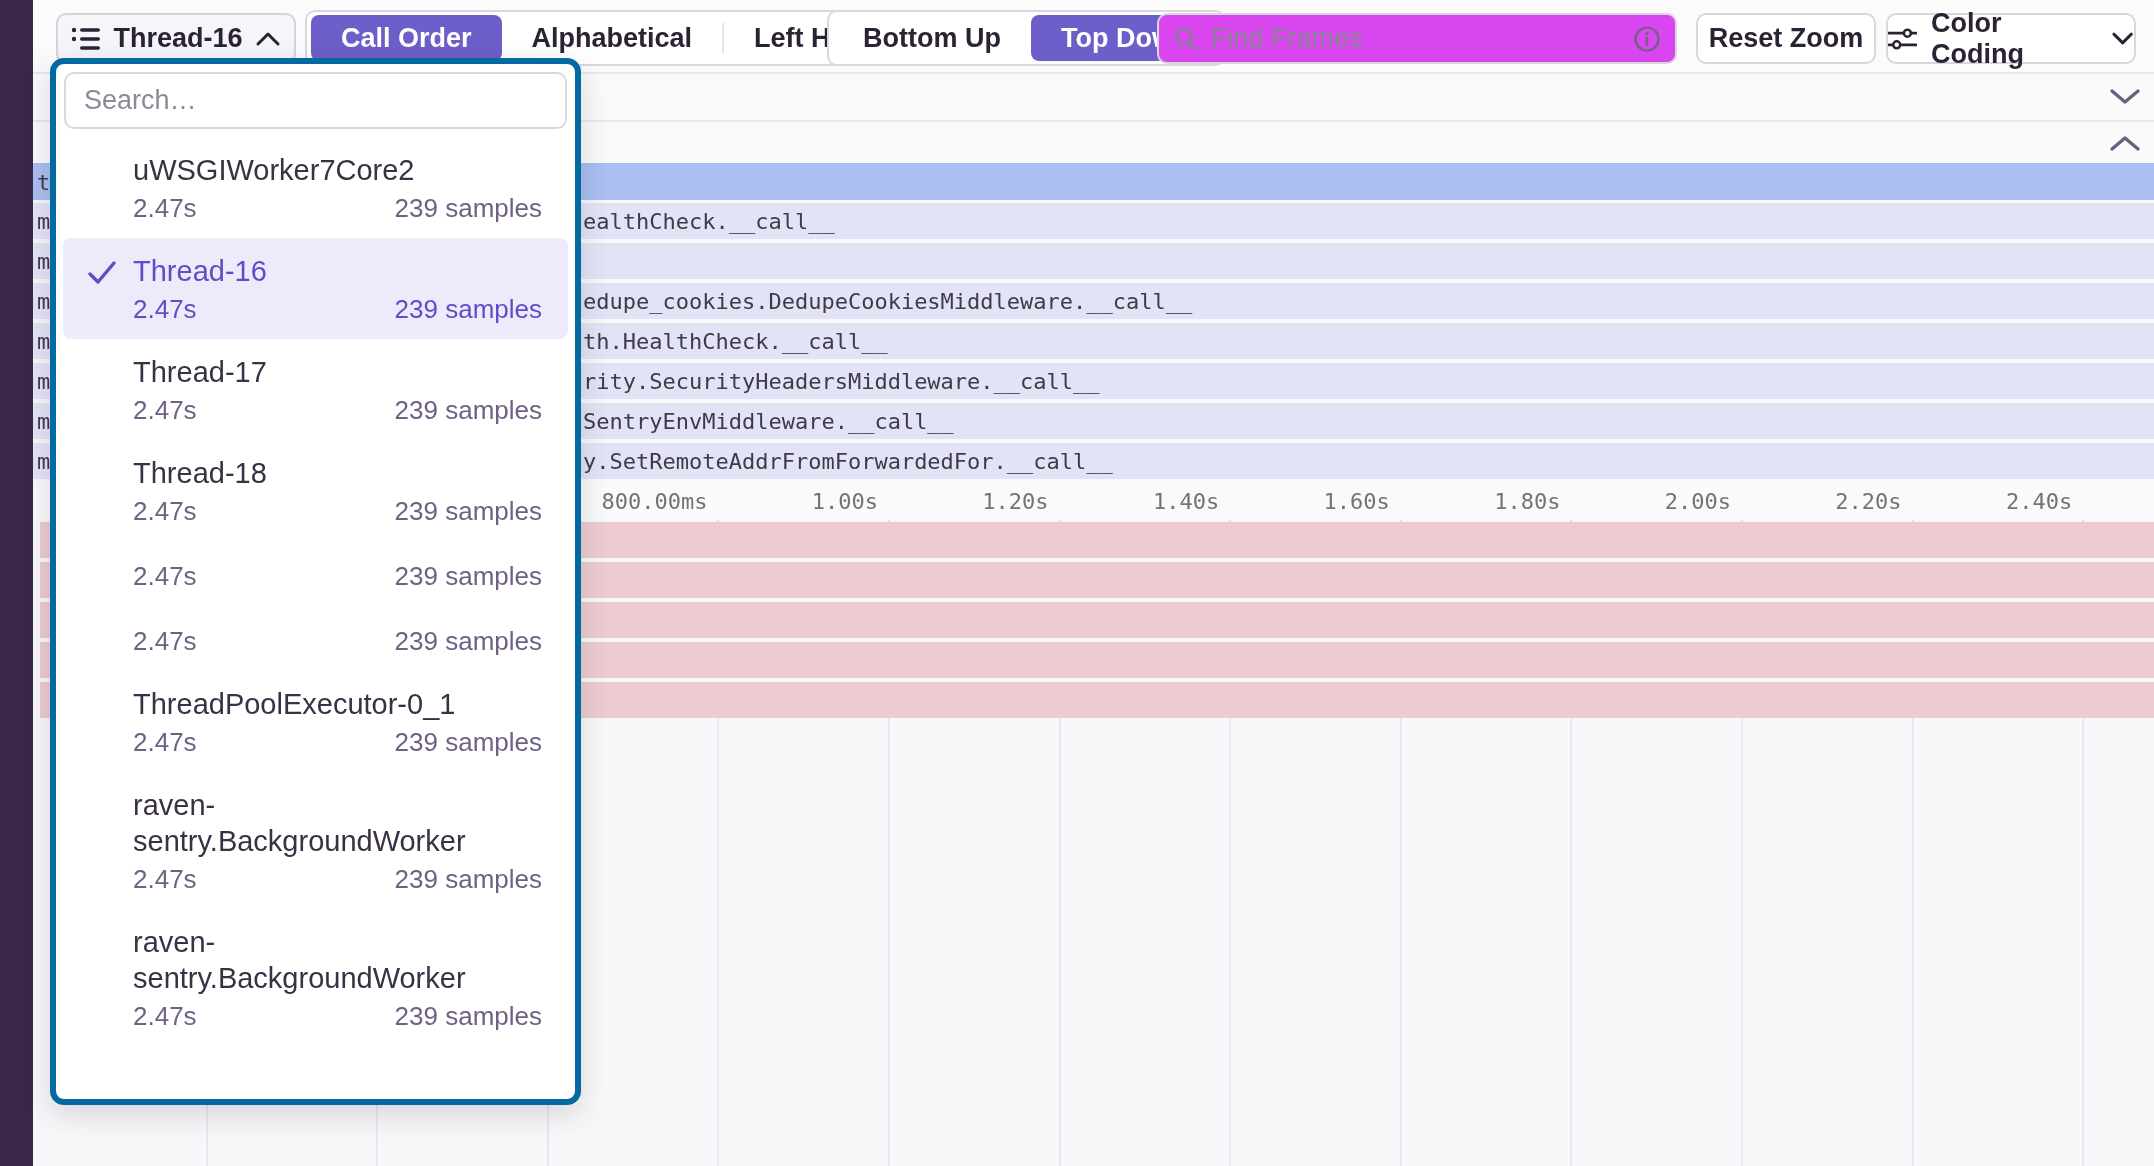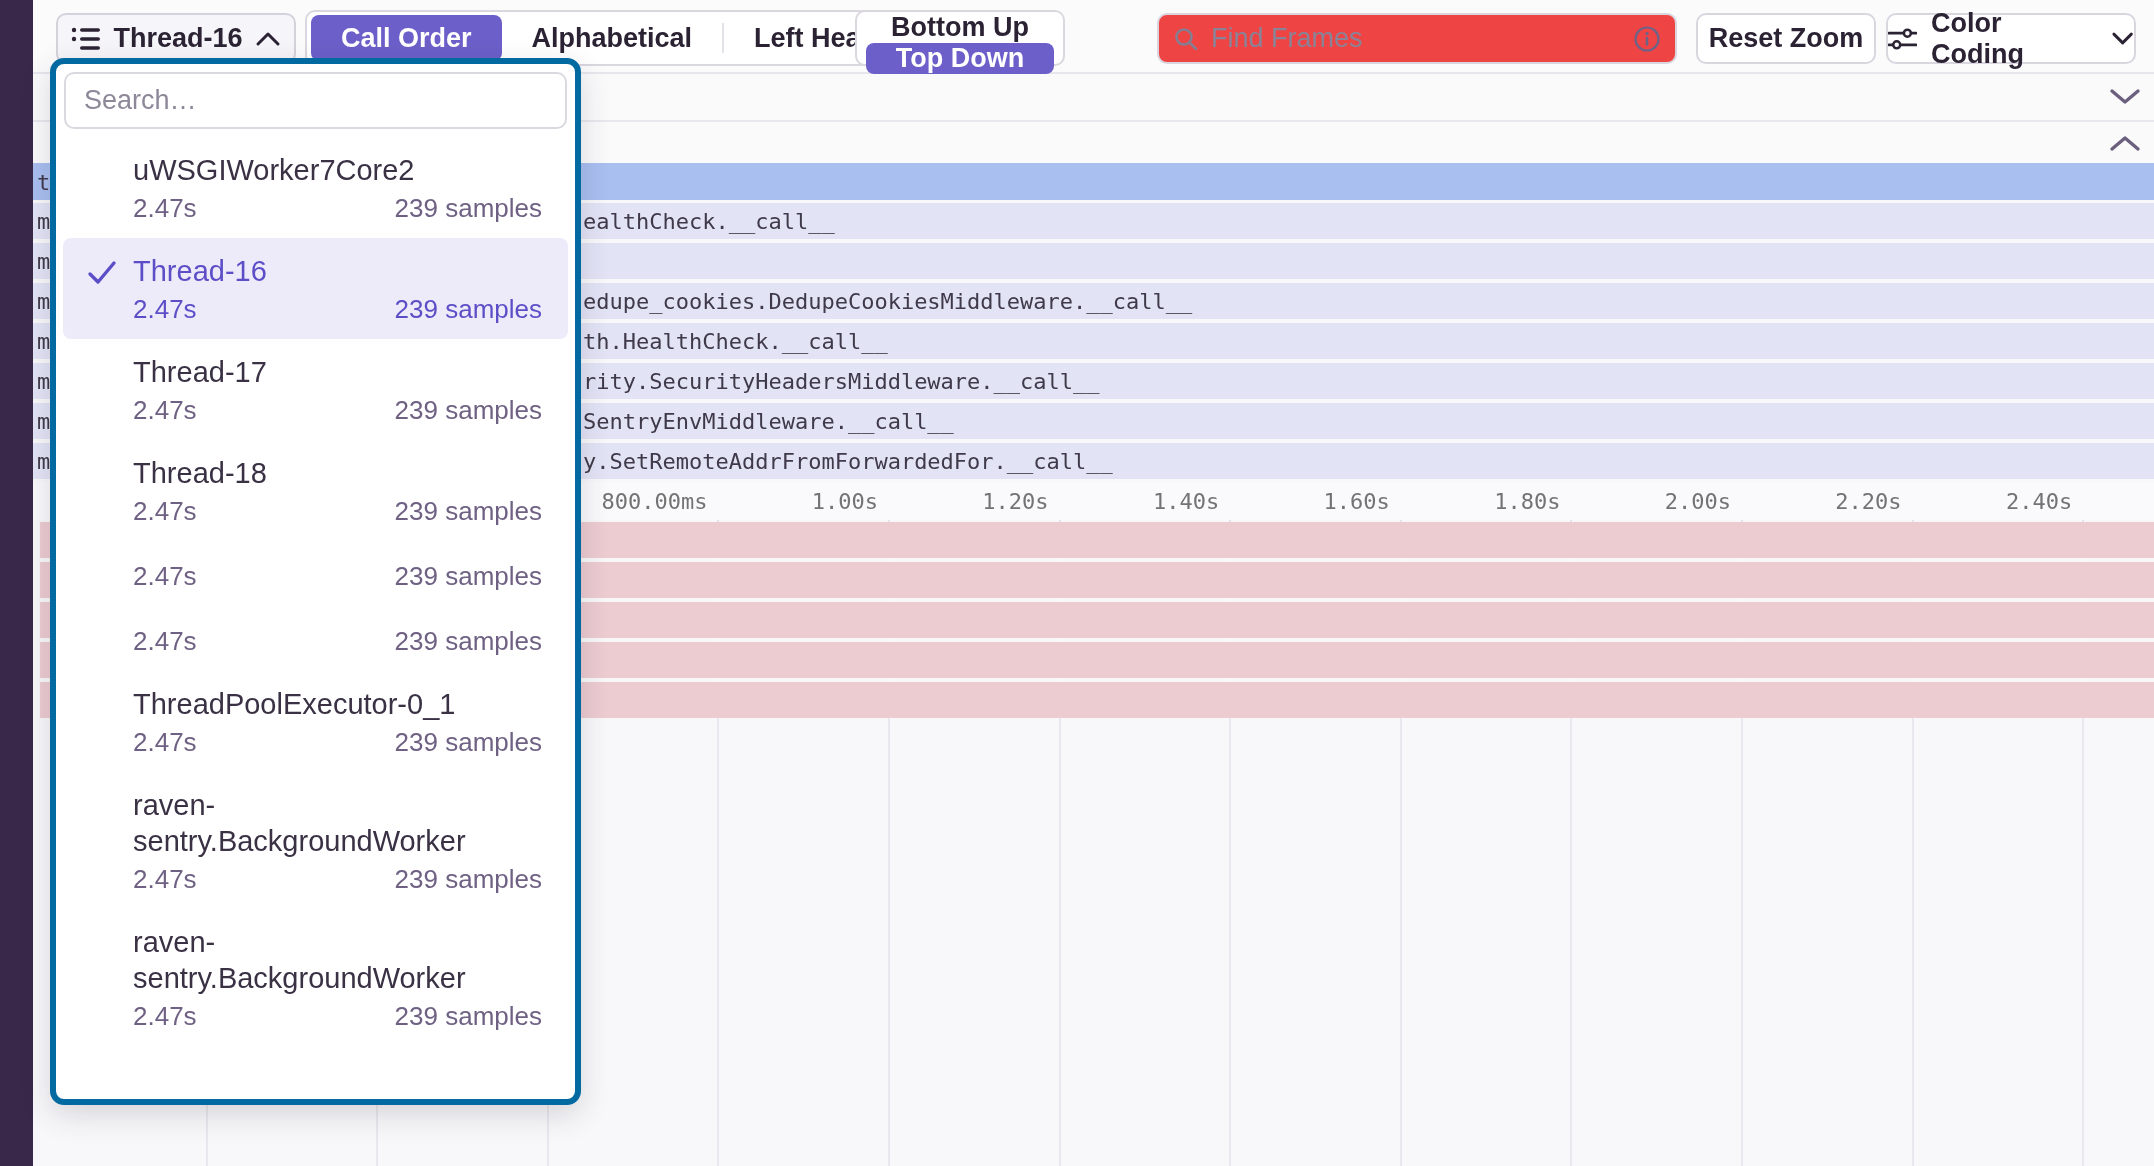--- a/index.html
+++ b/index.html
@@ -11,25 +11,25 @@
   }
   .mono{font-family:"DejaVu Sans Mono", monospace;}
 
   
   .side-strip{position:absolute;left:0;top:0;width:33px;height:1166px;background:#392849;}
 
   
   .toolbar{position:absolute;left:33px;top:0;width:2121px;height:72px;background:#FBFBFC;border-bottom:2px solid #E8E6EC;z-index:5;}
   .tb-btn{position:absolute;top:13px;height:51px;box-sizing:border-box;background:#FFF;border:2px solid #D9D6DF;border-radius:10px;display:flex;align-items:center;justify-content:center;gap:12px;font-size:27px;font-weight:700;color:#2B2233;cursor:pointer;}
   .thread-btn{left:23px;width:240px;background:#F6F5F9;border-color:#D5D2DC;}
-  .seg-group{position:absolute;top:10px;height:56px;box-sizing:border-box;background:#FFF;border:2px solid #DAD7DF;border-radius:10px;display:flex;align-items:center;padding:0 4px;}
+  .seg-group{position:absolute;top:10px;height:56px;box-sizing:border-box;background:#FFF;border:2px solid #DAD7DF;border-radius:10px;display:flex;align-items:center;padding:13px 4px;}
   .seg{height:46px;border-radius:8px;display:flex;align-items:center;justify-content:center;font-size:27px;font-weight:600;color:#2B2233;padding:0 30px;cursor:pointer;white-space:nowrap;}
   .seg.active{background:#6C5FC9;color:#FFF;font-weight:700;}
   .seg-divider{width:2px;height:30px;background:#E5E3E9;}
-  .find-input{position:absolute;left:1124px;top:13px;width:520px;height:51px;box-sizing:border-box;background:#ef4444;border:2px solid #D9D6DF;border-radius:10px;display:flex;align-items:center;padding:0 14px;gap:10px;}
+  .find-input{position:absolute;left:1124px;top:13px;width:520px;height:51px;box-sizing:border-box;background:#d946ef;border:2px solid #D9D6DF;border-radius:10px;display:flex;align-items:center;padding:0 14px;gap:10px;}
   .find-input input{flex:1;border:none;outline:none;font-size:27px;color:#2B2233;background:transparent;font-family:"Liberation Sans",sans-serif;}
   .find-input input::placeholder{color:#8A8397;}
   .reset-btn{left:1663px;width:180px;}
   .cc-btn{left:1853px;width:250px;gap:14px;}
 
   
   .stage{position:absolute;left:33px;top:0;width:2121px;height:1166px;}
   .panel-row{position:absolute;left:0;width:2121px;background:#FAFAFB;}
   .row-a{top:72px;height:48px;border-bottom:2px solid #E9E7ED;}
   .row-b{top:122px;height:41px;}
@@ -213,21 +213,21 @@
         <polyline points="3,13 13,3 23,13" fill="none" stroke="#2B2233" stroke-width="3" stroke-linecap="round" stroke-linejoin="round"></polyline>
       </svg>
   </div>
 
   <div class="seg-group" style="left:272px;" id="sort-group">
       <button class="seg active" style="border: none; background: rgb(108, 95, 201);">Call Order</button>
       <button class="seg" style="border: none; background: transparent;">Alphabetical</button>
       <span class="seg-divider"></span>
       <button class="seg" style="border: none; background: transparent;">Left Heavy</button>
     </div>
-  <div class="seg-group" style="left:822px;flex-direction:column;" id="direction-group">
+  <div class="seg-group" style="left:794px;" id="direction-group">
       <button class="seg" style="border: none; background: transparent;">Bottom Up</button>
       <button class="seg active" style="border: none; background: rgb(108, 95, 201);">Top Down</button>
     </div>
 
   <div class="find-input">
     <svg width="26" height="26" viewBox="0 0 26 26">
         <circle cx="11" cy="11" r="7.5" fill="none" stroke="#857E92" stroke-width="2.6"></circle>
         <line x1="16.5" y1="16.5" x2="23" y2="23" stroke="#857E92" stroke-width="2.6" stroke-linecap="round"></line>
       </svg>
     <input type="text" placeholder="Find Frames" style="">

